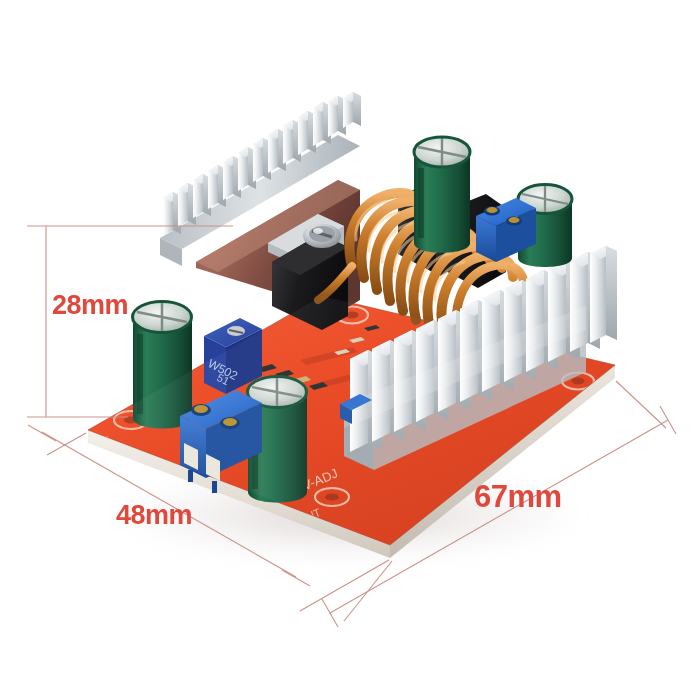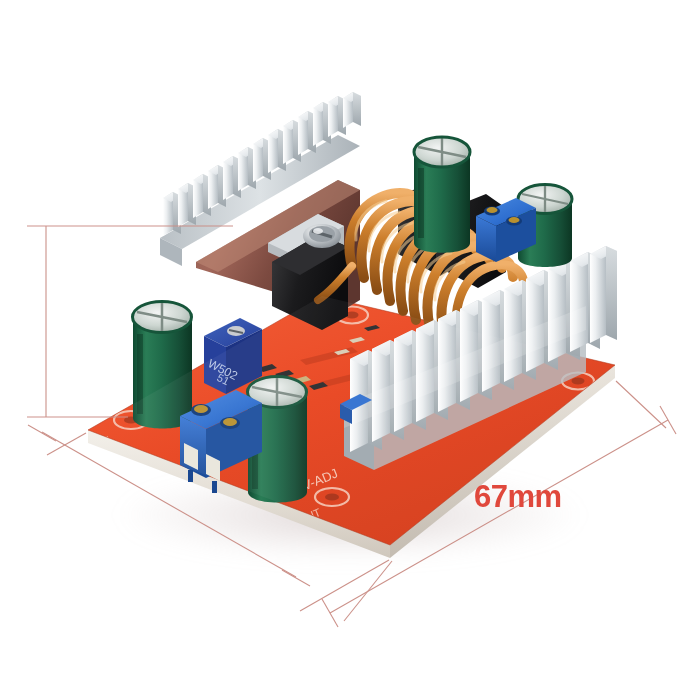--- a/index.html
+++ b/index.html
@@ -501,17 +501,19 @@
         <line x1="330" y1="613" x2="668" y2="420"></line>
         <line x1="322" y1="599" x2="338" y2="627"></line>
         <line x1="660" y1="406" x2="676" y2="434"></line>
 
         <line x1="392" y1="561" x2="344" y2="621"></line>
         <line x1="616" y1="381" x2="666" y2="428"></line>
       </g>
     </g>
   </svg>
 
-
+  <div class="dim-label" id="label-28">28mm</div>
+
+  <div class="dim-label" id="label-48">48mm</div>
 
   <div class="dim-label" id="label-67">67mm</div>
 
 </div>
 
 </body></html>

